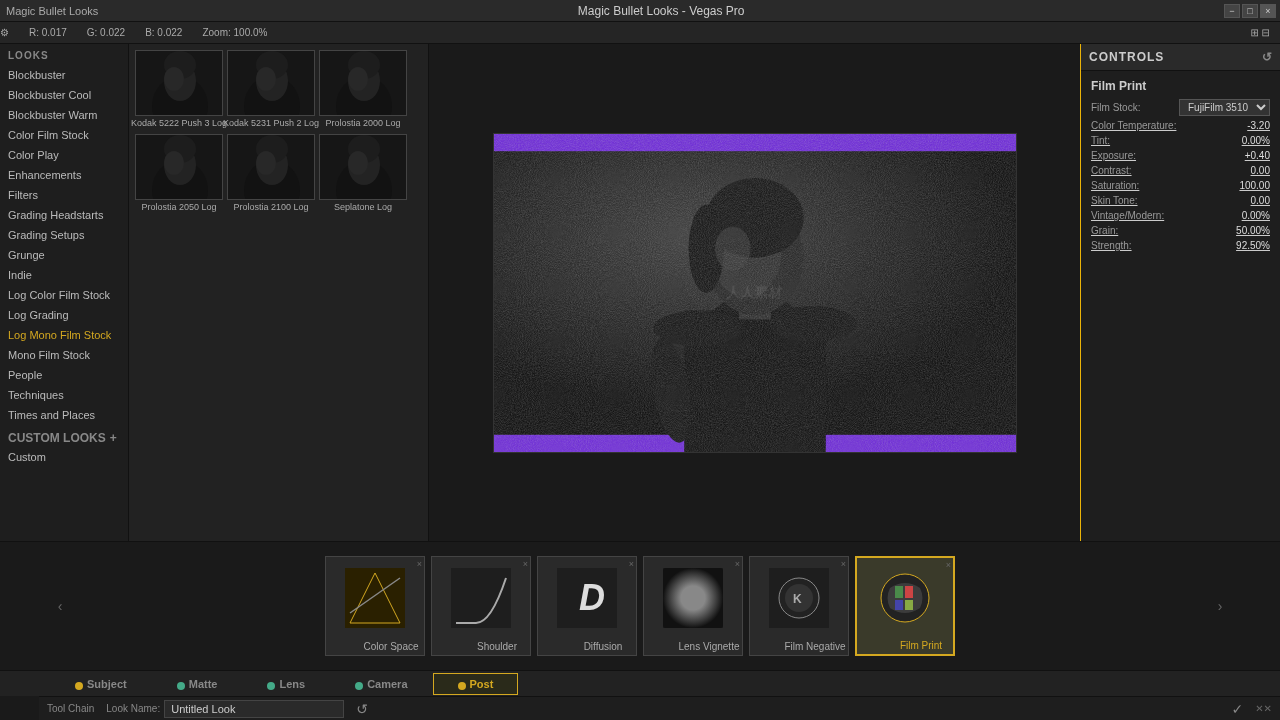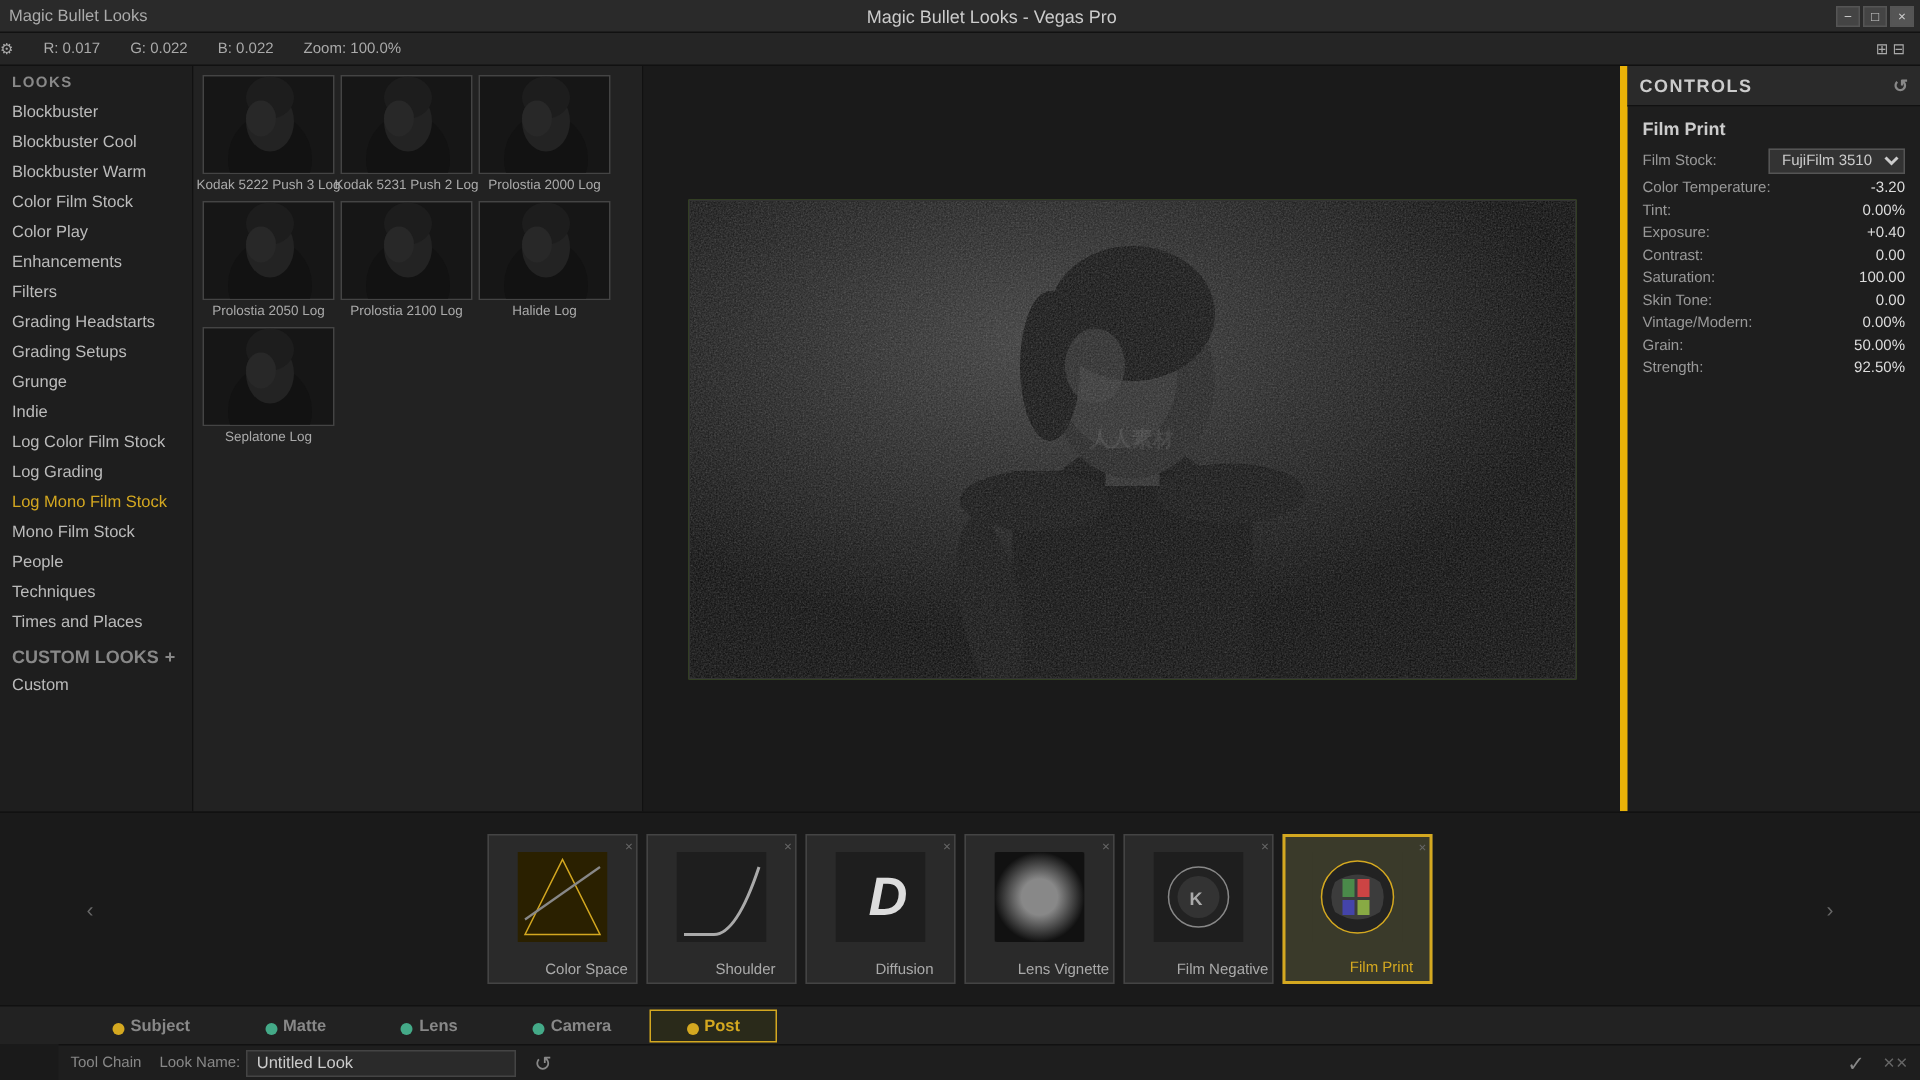--- a/index.html
+++ b/index.html
@@ -162,36 +162,36 @@
     .preview-area {
       flex: 1;
       background: #1a1a1a;
       display: flex;
       align-items: center;
       justify-content: center;
       position: relative;
       overflow: hidden;
     }
     .preview-image {
-      width: 592px;
+      width: 524px;
       height: 320px;
-      background: #4d7c0f;
+      background: #6d28d9;
       border: 1px solid #333;
       position: relative;
       overflow: hidden;
       display: flex;
-      align-items: flex-start;
+      align-items: center;
       justify-content: center;
     }
 
     
     .controls-panel {
       width: 200px;
       background: #1e1e1e;
-      border-left: 5px solid #eab308;
+      border-left: 1px solid #eab308;
       display: flex;
       flex-direction: column;
       flex-shrink: 0;
     }
     .controls-header {
       padding: 6px 8px;
       font-size: 11px;
       font-weight: bold;
       color: #ccc;
       background: #2a2a2a;
@@ -211,20 +211,21 @@
       font-size: 12px;
       font-weight: bold;
       color: #ccc;
     }
     .control-row {
       display: flex;
       align-items: center;
       justify-content: space-between;
       padding: 2px 10px;
       font-size: 10px;
+      text-decoration: underline;
     }
     .control-label { color: #999; }
     .control-value { color: #ddd; font-size: 10px; }
     .film-stock-row {
       display: flex;
       align-items: center;
       justify-content: space-between;
       padding: 2px 10px;
       font-size: 10px;
     }
@@ -496,31 +497,20 @@
         </div>
         <div class="thumb-item">
           <div class="thumb-img mono" style="background: rgb(26, 26, 26);"><svg width="88" height="66" viewBox="0 0 88 66" xmlns="http://www.w3.org/2000/svg">
     <rect width="88" height="66" fill="#111"></rect>
     <ellipse cx="44" cy="55" rx="28" ry="30" fill="#0d0d0d"></ellipse>
     <ellipse cx="44" cy="30" rx="16" ry="20" fill="#1e1e1e"></ellipse>
     <ellipse cx="44" cy="14" rx="16" ry="14" fill="#181818"></ellipse>
     <ellipse cx="38" cy="28" rx="10" ry="12" fill="#242424"></ellipse>
     <rect width="88" height="66" fill="rgba(200,200,200,0.03)"></rect>
   </svg></div>
-          <div class="thumb-label">Halide Log</div>
-        </div>
-        <div class="thumb-item">
-          <div class="thumb-img mono" style="background: rgb(26, 26, 26);"><svg width="88" height="66" viewBox="0 0 88 66" xmlns="http://www.w3.org/2000/svg">
-    <rect width="88" height="66" fill="#111"></rect>
-    <ellipse cx="44" cy="55" rx="28" ry="30" fill="#0d0d0d"></ellipse>
-    <ellipse cx="44" cy="30" rx="16" ry="20" fill="#1e1e1e"></ellipse>
-    <ellipse cx="44" cy="14" rx="16" ry="14" fill="#181818"></ellipse>
-    <ellipse cx="38" cy="28" rx="10" ry="12" fill="#242424"></ellipse>
-    <rect width="88" height="66" fill="rgba(200,200,200,0.03)"></rect>
-  </svg></div>
           <div class="thumb-label">Seplatone Log</div>
         </div>
       </div>
   </div>
 
   <div class="preview-area">
     <div class="preview-image">
 
       <svg width="590" height="320" viewBox="0 0 590 320" xmlns="http://www.w3.org/2000/svg">
         <rect width="590" height="320" fill="#1a1a1a"></rect>

